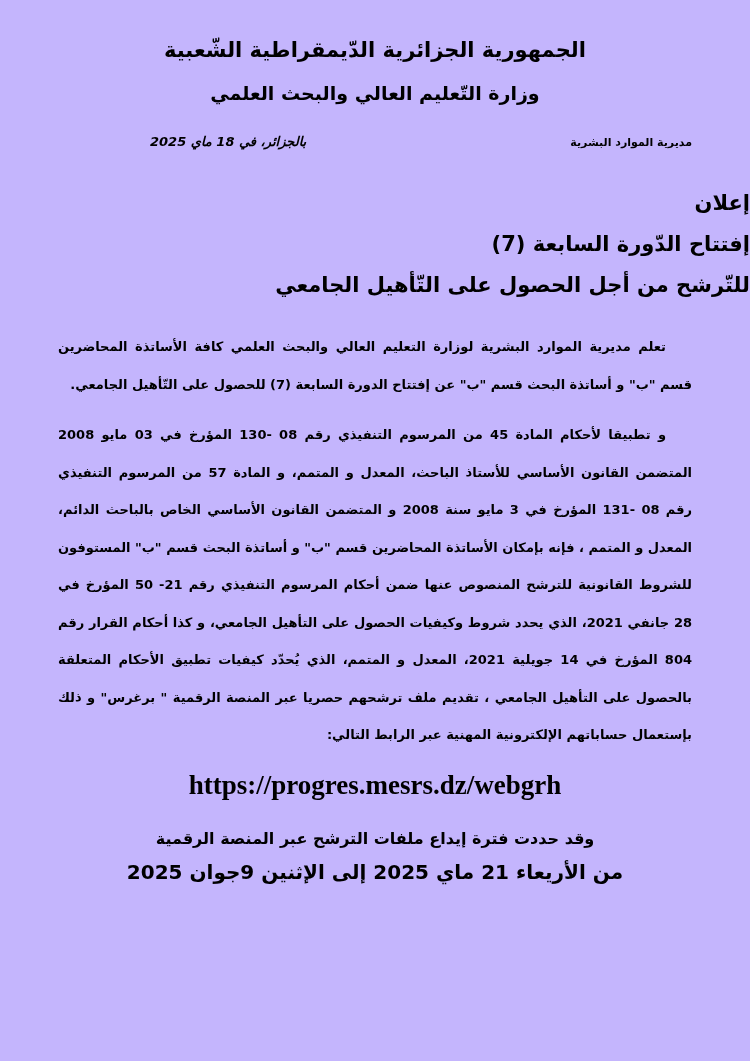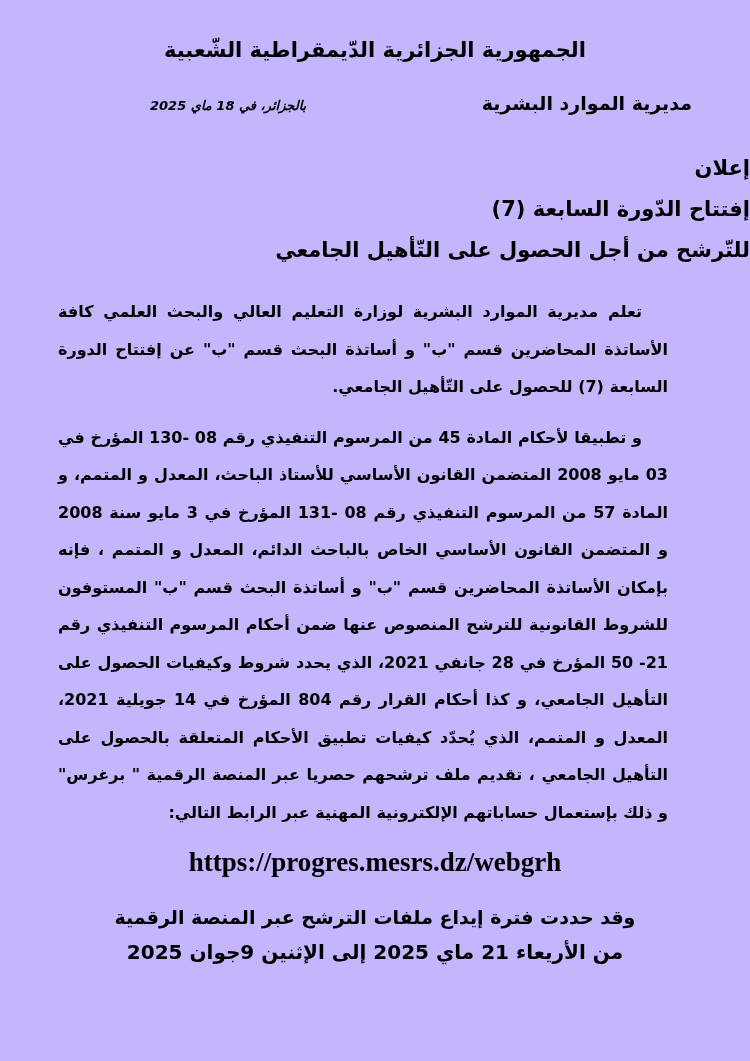--- a/index.html
+++ b/index.html
@@ -32,36 +32,36 @@
     font-size: 19px;
   }
   .date-row {
     margin-top: 30px;
     padding: 0 58px;
     display: flex;
     justify-content: space-between;
     align-items: baseline;
   }
   .directorate {
-    font-size: 19px;
+    font-size: 11px;
   }
   .place-date {
     font-size: 13px;
     margin-left: 92px;
     font-style: italic;
   }
   .title-block {
     margin-top: 34px;
     line-height: 41px;
     font-size: 21px;
     text-align: right;
   }
   .para {
-    margin: 22px 82px 0 58px;
-    font-size: 16px;
+    margin: 22px 58px 0 58px;
+    font-size: 13px;
     line-height: 37.5px;
     text-align: justify;
     text-align-last: right;
   }
   .para-indent {
     text-indent: 26px;
   }
   .para2 {
     margin-top: 13px;
   }
@@ -69,34 +69,35 @@
     margin-top: 16px;
     text-align: center;
     direction: ltr;
     font-family: "Liberation Serif", "DejaVu Serif", serif;
     font-weight: 700;
     font-size: 27px;
     color: #000000;
   }
   .footer-intro {
     margin-top: 28px;
-    font-size: 19px;
+    font-size: 16px;
   }
   .footer-dates {
     margin-top: 12px;
     font-size: 20px;
   }
 </style>
 </head>
 <body>
 
 <div class="page">
 
   <div class="center header-republic">الجمهورية الجزائرية الدّيمقراطية الشّعبية</div>
 
+  <div class="center header-ministry">وزارة التّعليم العالي والبحث العلمي</div>
 
   <div class="date-row">
     <div class="directorate">مديرية الموارد البشرية</div>
     <div class="place-date">بالجزائر، في 18 ماي 2025</div>
   </div>
 
   <div class="title-block center">
     <div>إعلان</div>
     <div>إفتتاح الدّورة السابعة (7)</div>
     <div>للتّرشح من أجل الحصول على التّأهيل الجامعي</div>

